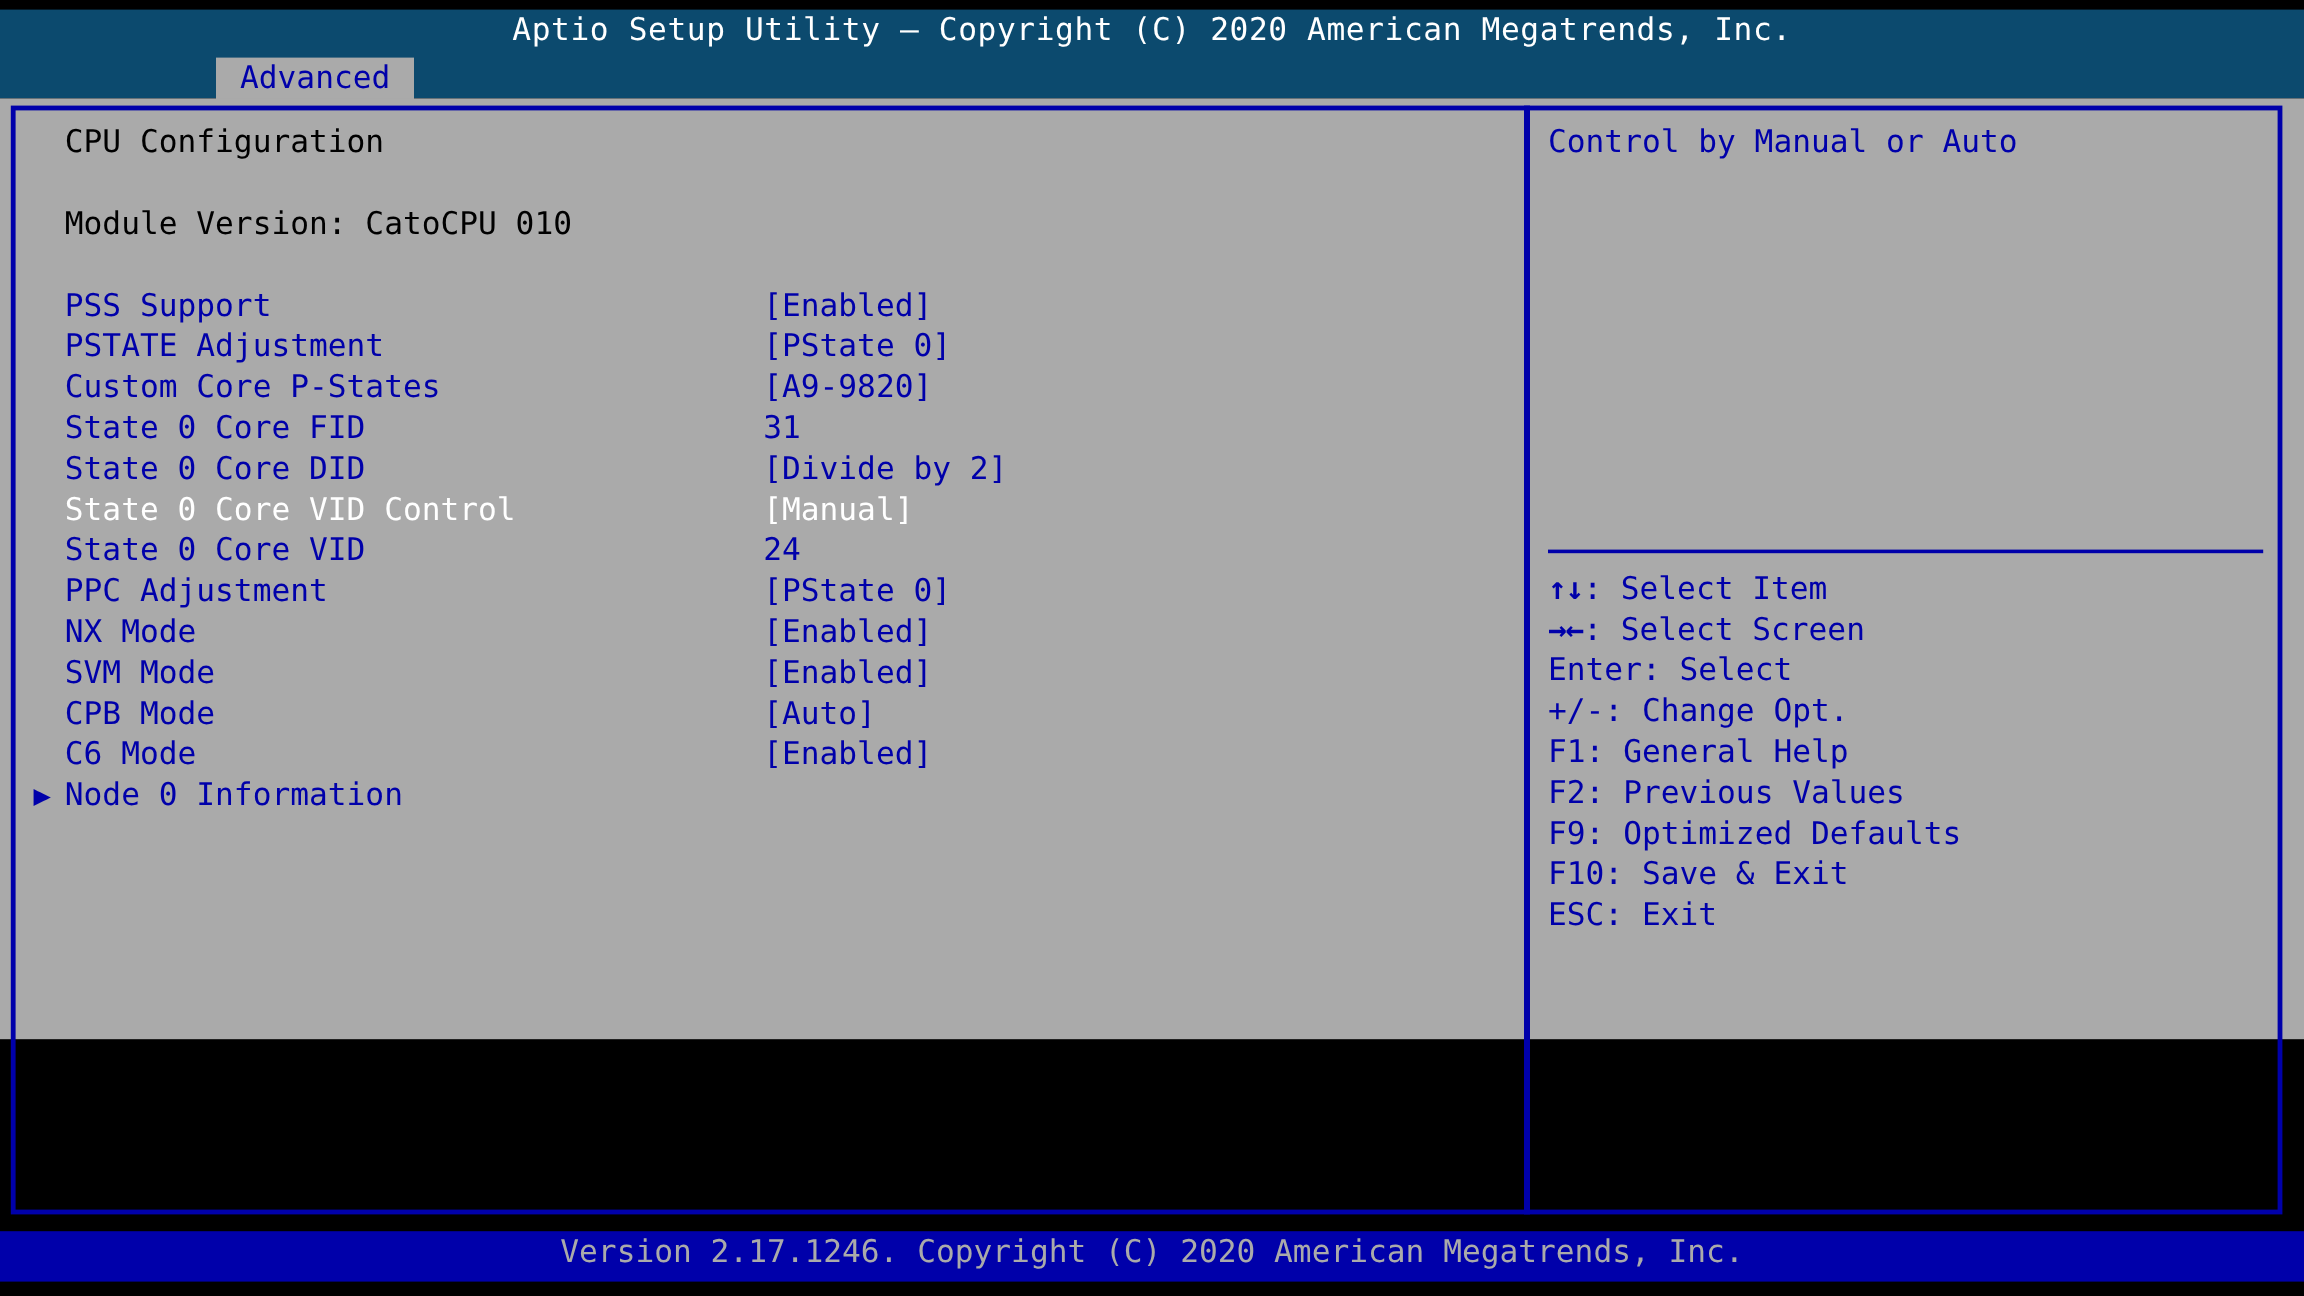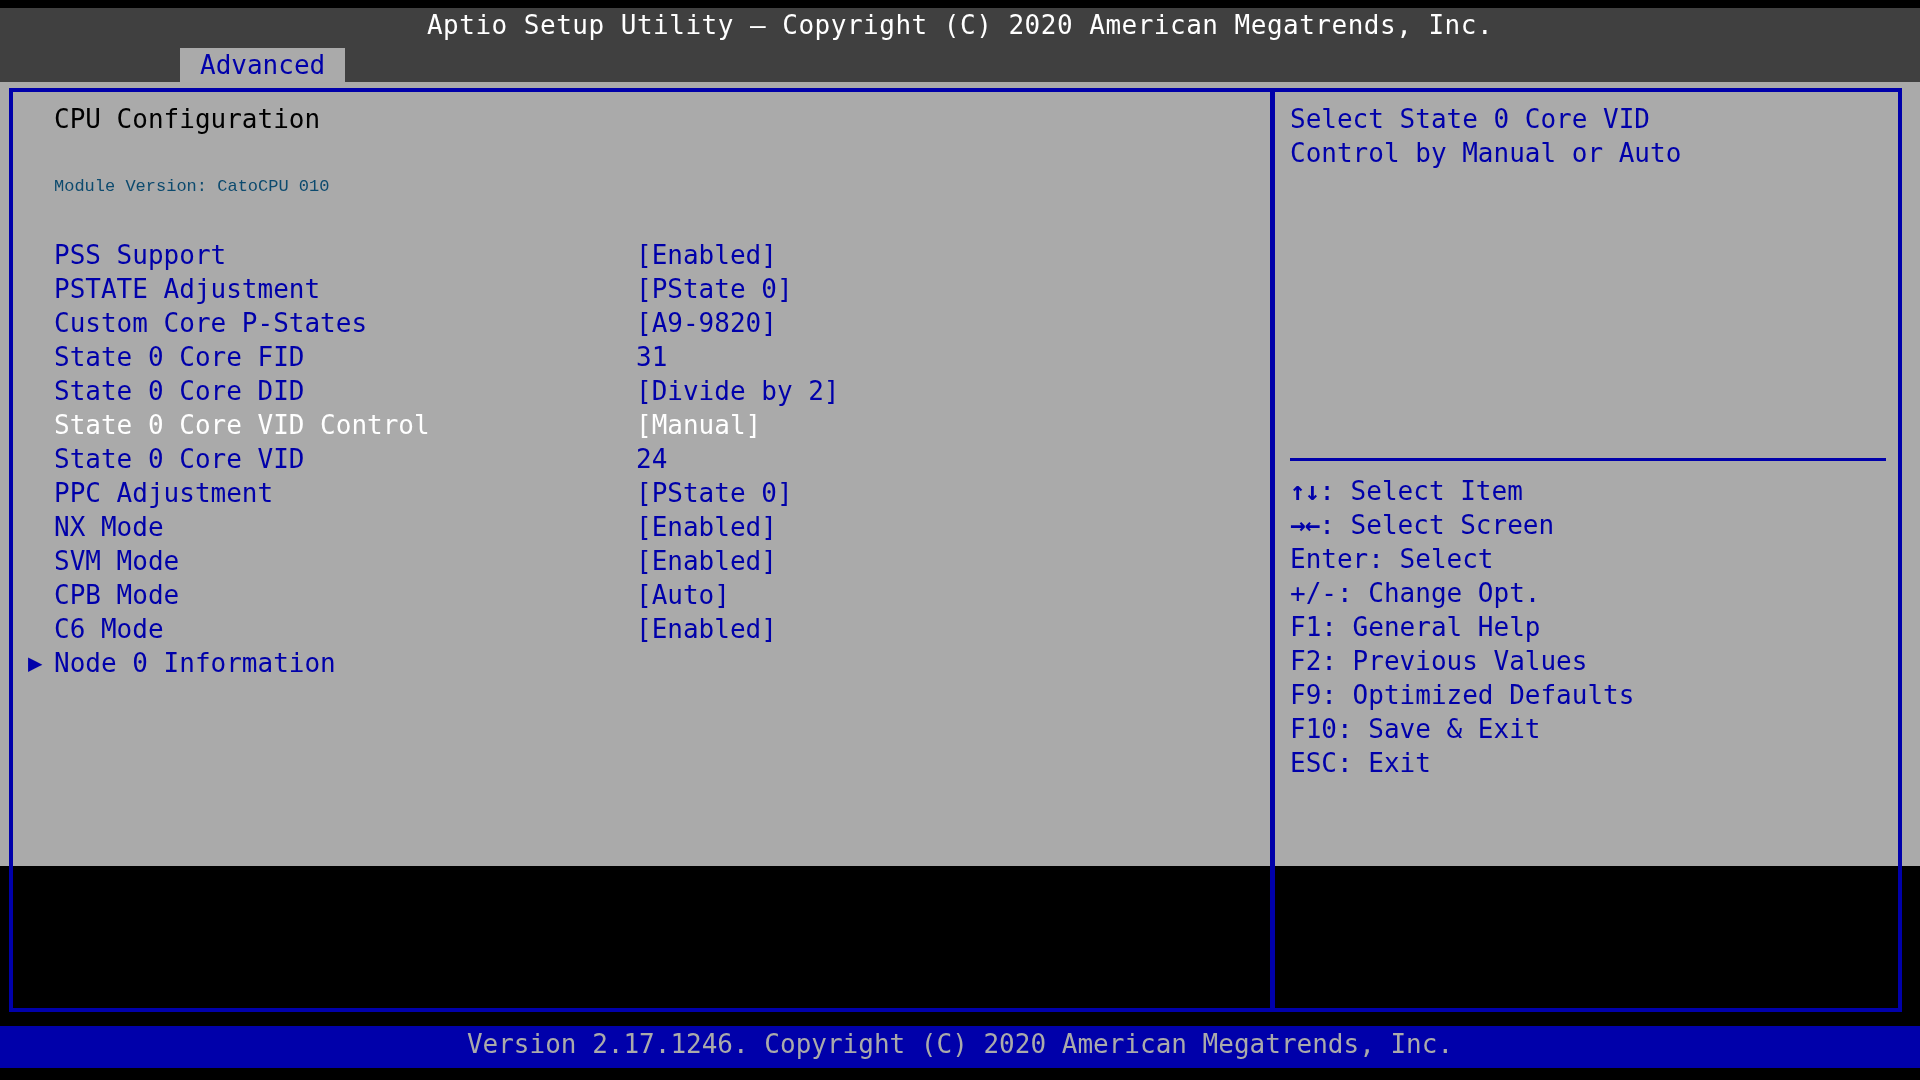--- a/index.html
+++ b/index.html
@@ -21,21 +21,21 @@
     background: #000000;
   }
 
   
   .titlebar {
     position: absolute;
     left: 0;
     top: 8px;
     width: 1920px;
     height: 74px;
-    background: #404040;
+    background: #0c4a6e;
   }
   .title-text {
     position: absolute;
     left: 0;
     top: 2px;
     width: 1920px;
     text-align: center;
     color: #ffffff;
     font-size: 26px;
     letter-spacing: 0.5px;
@@ -98,26 +98,25 @@
   .section-header {
     color: #000000;
     font-size: 26px;
     line-height: 34px;
     white-space: pre;
     padding-left: 32px;
   }
   .spacer-row { height: 34px; }
 
   .info-row {
-    color: #0c4a6e;
-    font-size: 17px;
+    color: #000000;
+    font-size: 26px;
     line-height: 34px;
     white-space: pre;
     padding-left: 32px;
-    font-family: Liberation Mono, monospace;
   }
 
   .opt-row {
     position: relative;
     height: 34px;
     line-height: 34px;
     font-size: 26px;
     white-space: pre;
     color: #0000aa;
   }
@@ -237,21 +236,20 @@
           <div class="opt-row"><span class="opt-label">NX Mode</span><span class="opt-value">[Enabled]</span></div>
           <div class="opt-row"><span class="opt-label">SVM Mode</span><span class="opt-value">[Enabled]</span></div>
           <div class="opt-row"><span class="opt-label">CPB Mode</span><span class="opt-value">[Auto]</span></div>
           <div class="opt-row"><span class="opt-label">C6 Mode</span><span class="opt-value">[Enabled]</span></div>
           <div class="opt-row"><span class="arrow">▶</span><span class="opt-label">Node 0 Information</span></div>
         </div>
     </div>
 
     <div class="rightpane">
       <div id="help-lines">
-          <div class="help-line">Select State 0 Core VID</div>
           <div class="help-line">Control by Manual or Auto</div>
         </div>
       <div class="hsep"></div>
       <div class="legend" id="legend-list">
           <div class="legend-line"><span class="keyglyph">↑↓</span><span>: Select Item</span></div>
           <div class="legend-line"><span class="keyglyph">→←</span><span>: Select Screen</span></div>
           <div class="legend-line"><span>Enter</span><span>: Select</span></div>
           <div class="legend-line"><span>+/-</span><span>: Change Opt.</span></div>
           <div class="legend-line"><span>F1</span><span>: General Help</span></div>
           <div class="legend-line"><span>F2</span><span>: Previous Values</span></div>

